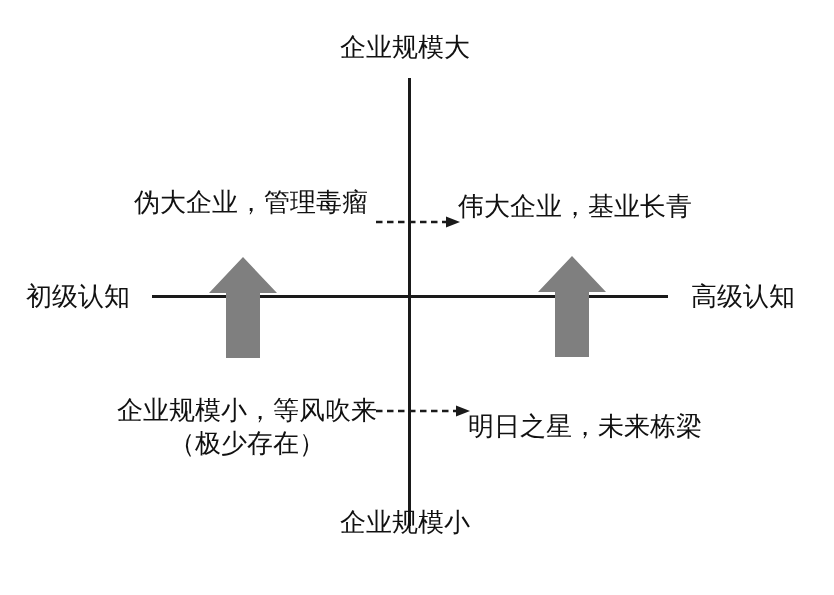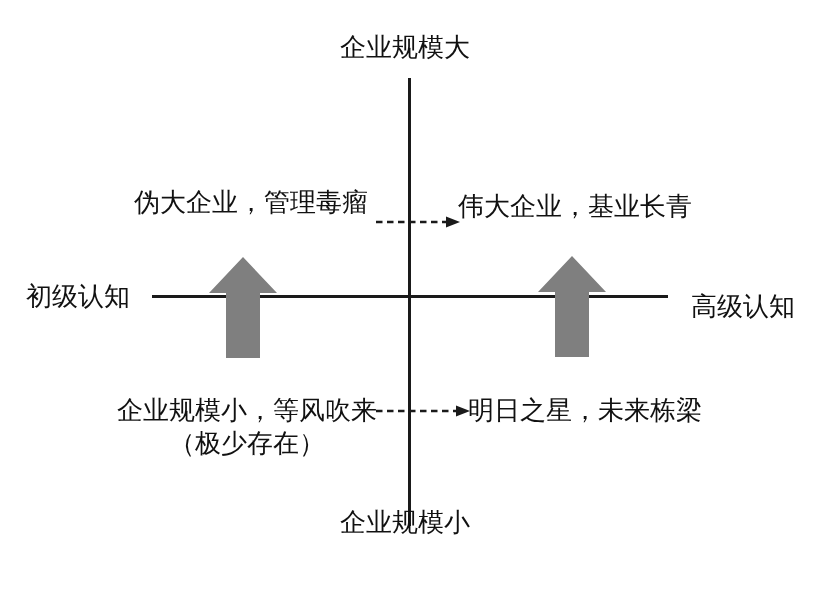--- a/index.html
+++ b/index.html
@@ -21,27 +21,27 @@
     font-size: 26px;
     line-height: 33px;
     white-space: nowrap;
     z-index: 3;
   }
   .centered { text-align: center; }
 
   .top-label    { left: 255px; top: 31px;  width: 300px; }
   .bottom-label { left: 255px; top: 506px; width: 300px; }
   .left-label   { left: 26px;  top: 280px; text-align: right; }
-  .right-label  { left: 691px; top: 292px; font-family: Liberation Mono, monospace; }
+  .right-label  { left: 691px; top: 280px; }
 
   .quad { position: absolute; font-size: 26px; line-height: 33px; text-align: center; z-index: 3; white-space: nowrap; }
   .quad-tl { left: 108px; top: 186px; width: 286px; }
   .quad-tr { left: 432px; top: 190px; width: 286px; }
   .quad-bl { left: 104px; top: 394px; width: 286px; }
-  .quad-br { left: 442px; top: 394px; width: 286px; }
+  .quad-br { left: 442px; top: 410px; width: 286px; }
 
   .block-arrow { position: absolute; z-index: 2; }
   .block-arrow-left  { left: 209px; top: 257px; }
   .block-arrow-right { left: 538px; top: 256px; }
 
   .dash-arrow { position: absolute; z-index: 2; }
   .dash-arrow-top    { left: 376px; top: 214px; }
   .dash-arrow-bottom { left: 376px; top: 403px; }
 </style>
 </head>

